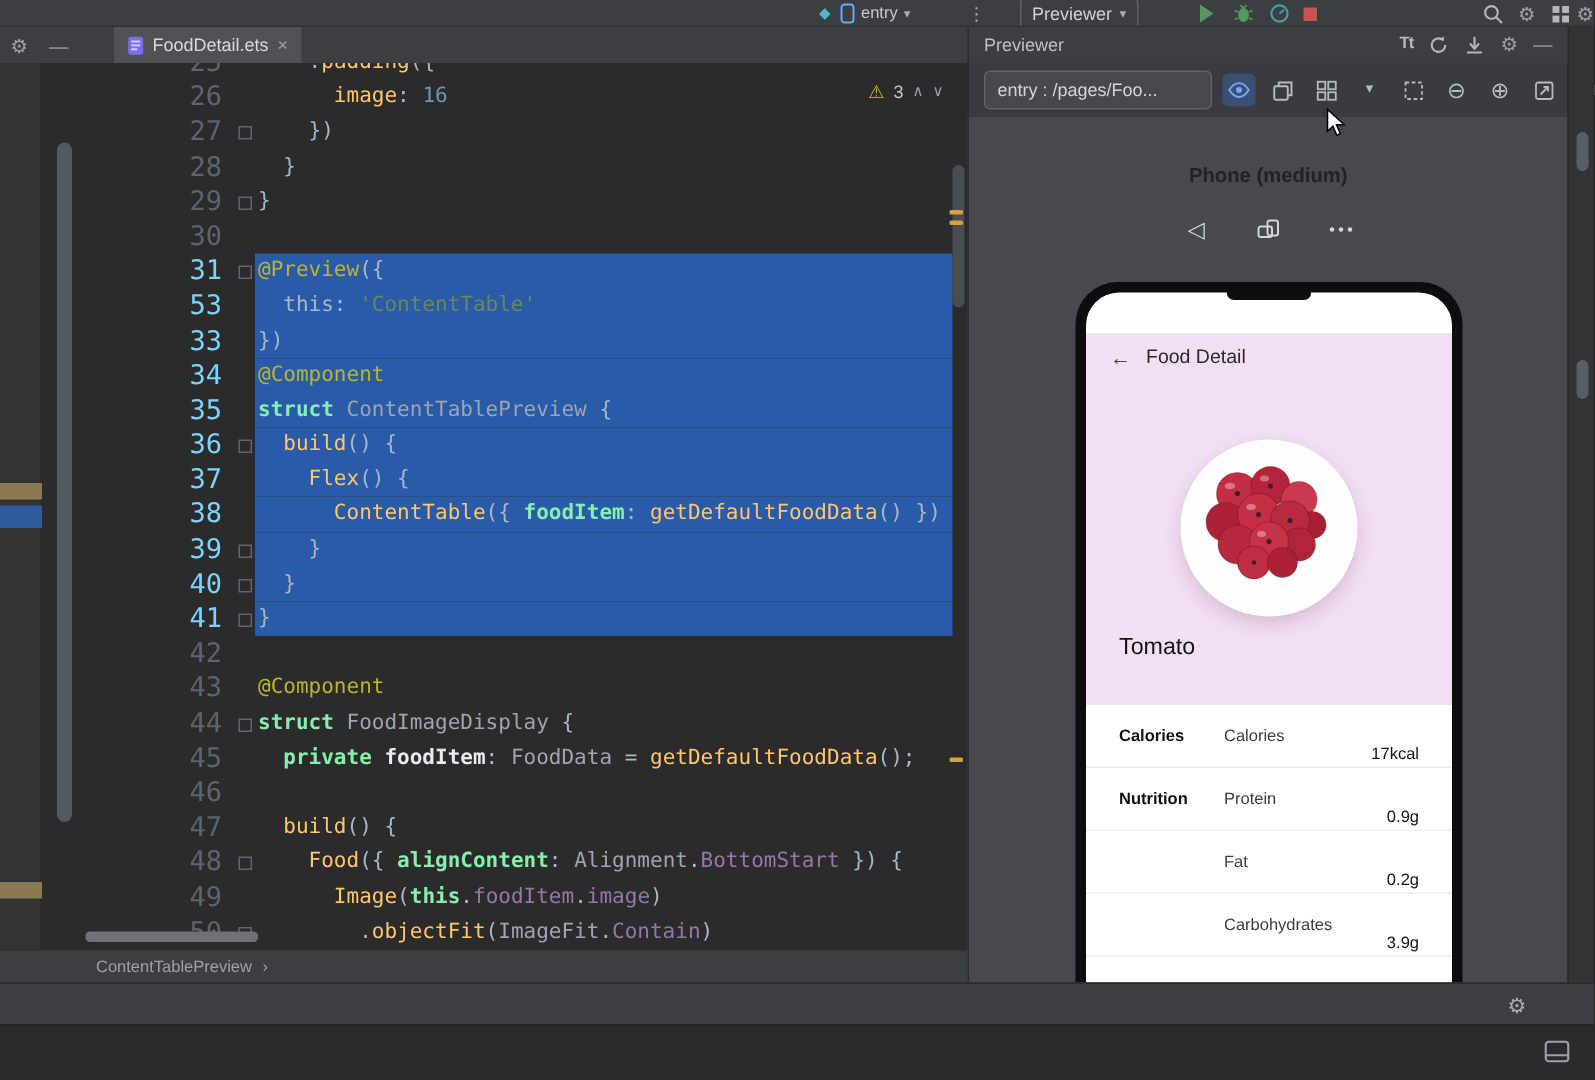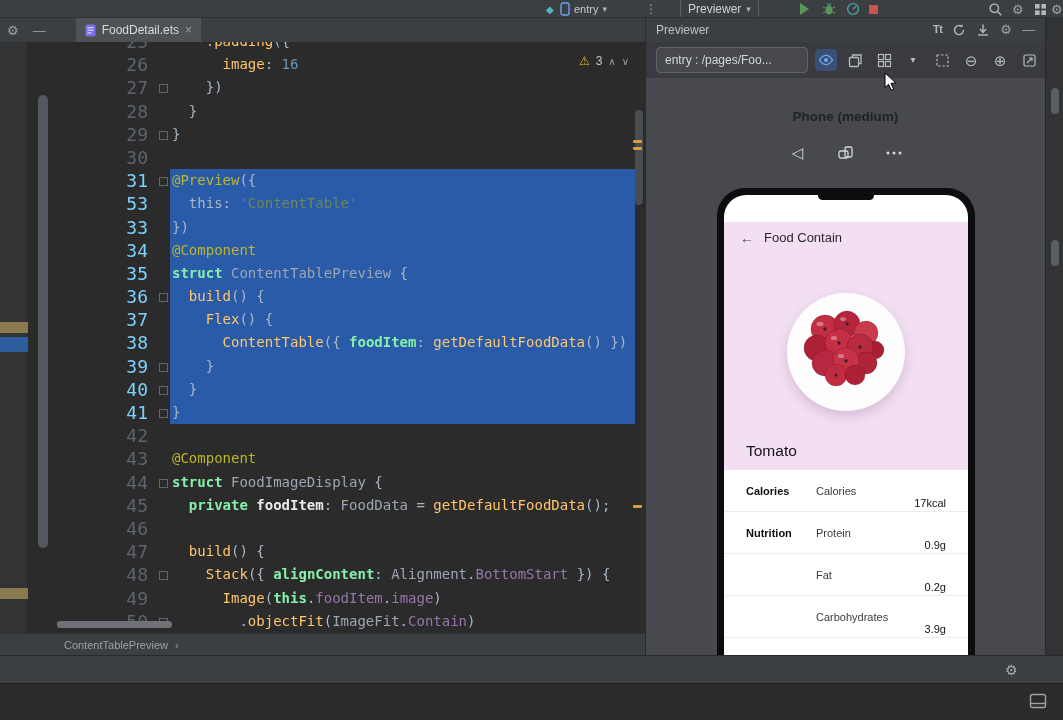--- a/index.html
+++ b/index.html
@@ -73,21 +73,21 @@
   .dbtn { width:30px; height:26px; border-radius:6px; display:flex; align-items:center; justify-content:center; color:#d3d6da; font-size:15px; }
 
   .phone { position:absolute; left:71px; top:110px; width:258px; height:500px; background:#0d0d0f; border-radius:28px; padding:7px; }
   .screen { position:relative; width:244px; height:486px; background:#ffffff; border-radius:22px; overflow:hidden; }
   .notch { position:absolute; left:50%; transform:translateX(-50%); top:3px; width:56px; height:9px; background:#0d0d0f; border-radius:5px; z-index:3;}
   .pinkblk { position:absolute; left:0; top:27px; width:100%; height:248px; background:#f2dff2; }
   .app-header { display:flex; align-items:center; gap:10px; padding:5px 0 0 16px; height:26px; }
   .back-g { color:#4a4a4a; font-size:14px; }
   .app-title { color:#2a2a2a; font-size:13px; font-weight:500; }
   .plate { position:absolute; left:63px; top:71px; width:118px; height:118px; border-radius:50%; background:#fdfdfd; box-shadow:0 5px 12px rgba(90,40,90,.18); }
-  .food-name { position:absolute; left:22px; top:220px; color:#141414; font-size:15.5px; }
+  .food-name { position:absolute; left:22px; top:201px; color:#141414; font-size:15.5px; }
   .ntable { position:absolute; left:0; top:275px; width:100%; background:#fff; }
   .nrow { height:42px; display:flex; align-items:center; padding:0 22px; border-bottom:1px solid #ededed; font-size:11px; }
   .ngroup { width:70px; font-weight:bold; color:#101010; flex:none;}
   .nlabel { flex:1; color:#3c3c3c; }
   .nvalue { color:#141414;margin-top:24px; }
 
   
   .rightstrip { left:1045px; top:18px; width:18px; height:637px; background:#313335; border-left:1px solid #272729; z-index:8;}
   .rthumb { position:absolute; left:5px; width:8px; height:26px; background:#5a5e62; border-radius:4px; }
   .statusbar1 { left:0; top:655px; width:1063px; height:28px; background:#3c3f41; border-top:1px solid #2a2a2a; display:flex; align-items:center; z-index:10;}
@@ -319,21 +319,21 @@
           <span class="codecell"></span>
         </div>
         <div class="line">
           <span class="ln">47</span>
           <span class="foldc"></span>
           <span class="codecell"><span class="tk-d">  </span><span class="tk-f">build</span><span class="tk-d">() {</span></span>
         </div>
         <div class="line">
           <span class="ln">48</span>
           <span class="foldc on"></span>
-          <span class="codecell"><span class="tk-d">    </span><span class="tk-f">Stack</span><span class="tk-d">({ </span><span class="tk-k">alignContent</span><span class="tk-d">: </span><span class="tk-t">Alignment</span><span class="tk-d">.</span><span class="tk-m">BottomStart</span><span class="tk-d"> }) {</span></span>
+          <span class="codecell"><span class="tk-d">    </span><span class="tk-f">Food</span><span class="tk-d">({ </span><span class="tk-k">alignContent</span><span class="tk-d">: </span><span class="tk-t">Alignment</span><span class="tk-d">.</span><span class="tk-m">BottomStart</span><span class="tk-d"> }) {</span></span>
         </div>
         <div class="line">
           <span class="ln">49</span>
           <span class="foldc"></span>
           <span class="codecell"><span class="tk-d">      </span><span class="tk-f">Image</span><span class="tk-d">(</span><span class="tk-k">this</span><span class="tk-d">.</span><span class="tk-m">foodItem</span><span class="tk-d">.</span><span class="tk-m">image</span><span class="tk-d">)</span></span>
         </div>
         <div class="line">
           <span class="ln">50</span>
           <span class="foldc on"></span>
           <span class="codecell"><span class="tk-d">        .</span><span class="tk-f">objectFit</span><span class="tk-d">(</span><span class="tk-t">ImageFit</span><span class="tk-d">.</span><span class="tk-m">Contain</span><span class="tk-d">)</span></span>
@@ -428,21 +428,21 @@
           </svg>
       </div>
     </div>
 
     <div class="phone">
       <div class="notch"></div>
       <div class="screen">
         <div class="pinkblk">
           <div class="app-header">
             <span class="back-g">←</span>
-            <span class="app-title">Food Contain</span>
+            <span class="app-title">Food Detail</span>
           </div>
           <div class="plate">
             <svg class="icon-svg" width="118" height="118" viewBox="0 0 118 118">
               <g stroke="rgba(60,0,10,0.25)" stroke-width="0.8">
                 <circle cx="38" cy="36" r="14" fill="#c22e42"></circle>
                 <circle cx="60" cy="31" r="13" fill="#b5243a"></circle>
                 <circle cx="79" cy="40" r="12" fill="#c93a4c"></circle>
                 <circle cx="30" cy="55" r="13" fill="#ad2136"></circle>
                 <circle cx="88" cy="57" r="9" fill="#a81f33"></circle>
                 <circle cx="52" cy="50" r="14" fill="#c52f44"></circle>

